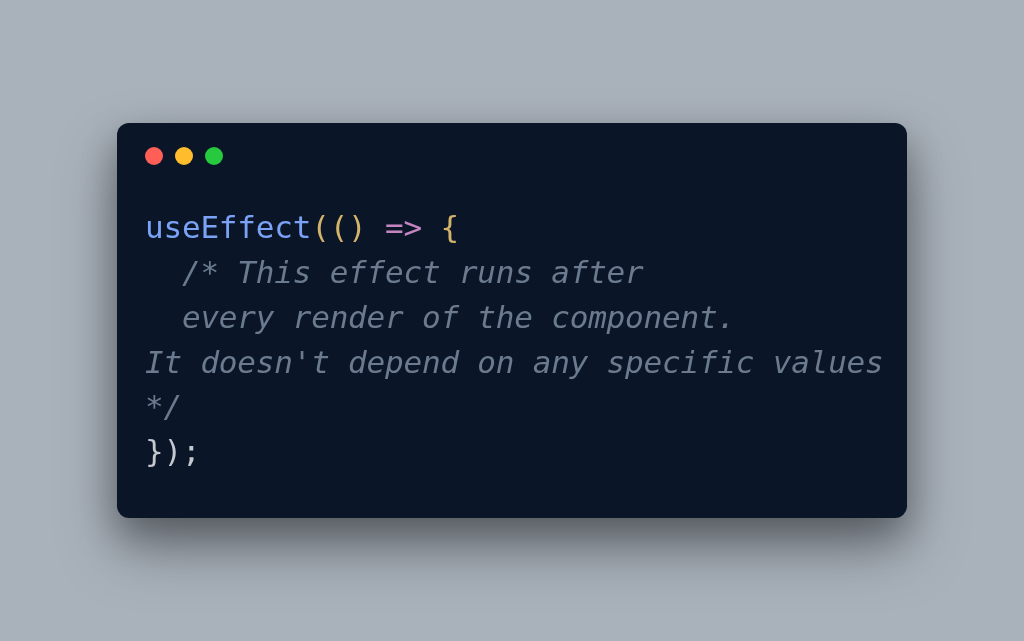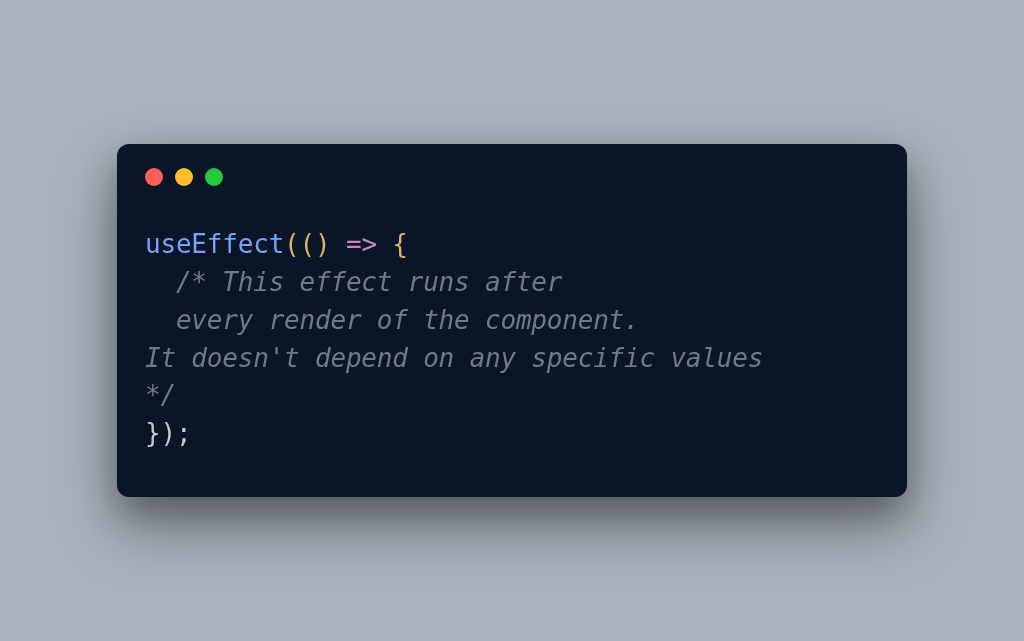--- a/index.html
+++ b/index.html
@@ -30,21 +30,21 @@
     }
     .traffic-light {
       width: 18px;
       height: 18px;
       border-radius: 50%;
     }
     .red { background: #ff5f56; }
     .yellow { background: #ffbd2e; }
     .green { background: #27c93f; }
     .code-block {
-      font-size: 26px;
+      font-size: 31px;
       line-height: 1.45;
       white-space: pre;
       color: #c5c8ce;
       letter-spacing: -0.2px;
     }
     .fn-name { color: #7aa2f7; }
     .paren { color: #d4b36a; }
     .arrow { color: #c586c0; }
     .brace { color: #d4b36a; }
     .comment { color: #6b7a8f; font-style: italic; }

